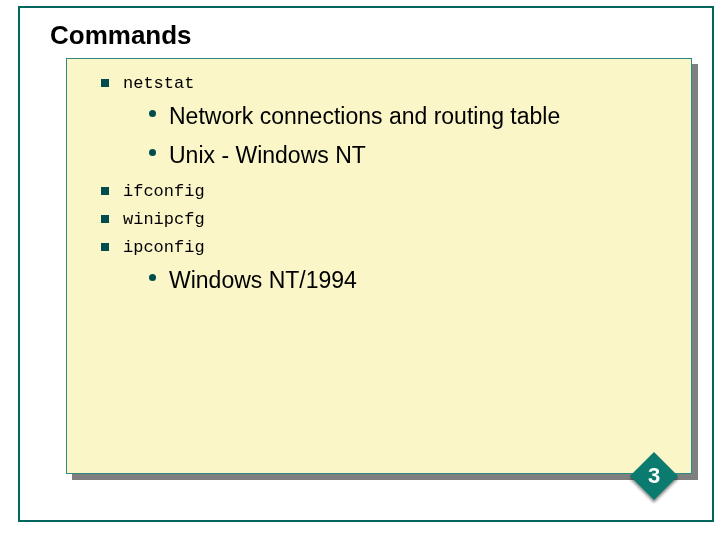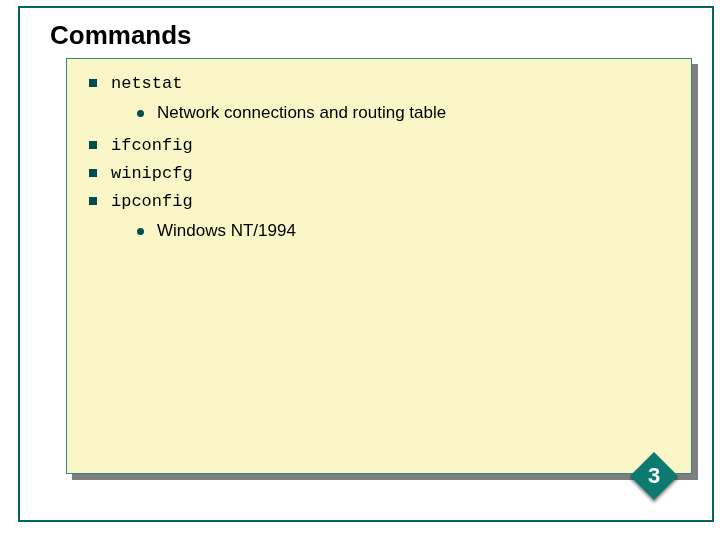--- a/index.html
+++ b/index.html
@@ -35,21 +35,21 @@
     background: #7f7f7f;
   }
   .content-box {
     position: absolute;
     left: 46px;
     top: 50px;
     width: 626px;
     height: 416px;
     background: #faf6c8;
     border: 1px solid #2a8a7f;
-    padding: 14px 18px 14px 18px;
+    padding: 14px 18px 14px 30px;
   }
   .outer-list {
     list-style: none;
     font-size: 17px;
     color: #000000;
   }
   .outer-item {
     position: relative;
     padding-left: 26px;
     margin-bottom: 8px;
@@ -69,21 +69,21 @@
   .inner-list {
     list-style: none;
     margin-top: 10px;
     margin-left: 24px;
     margin-bottom: 6px;
   }
   .inner-item {
     position: relative;
     padding-left: 22px;
     margin-bottom: 12px;
-    font-size: 17px;
+    font-size: 23px;
   }
   .dot-bullet {
     position: absolute;
     left: 2px;
     top: 7px;
     width: 7px;
     height: 7px;
     border-radius: 50%;
     background: #004d4d;
   }
@@ -125,20 +125,24 @@
     <ul class="outer-list">
 
       <li class="outer-item">
         <span class="sq-bullet"></span>
         <span class="cmd">netstat</span>
         <ul class="inner-list">
           <li class="inner-item">
             <span class="dot-bullet"></span>
             <span>Network connections and routing table</span>
           </li>
+          <li class="inner-item">
+            <span class="dot-bullet"></span>
+            <span>Unix - Windows NT</span>
+          </li>
         </ul>
       </li>
 
       <li class="outer-item">
         <span class="sq-bullet"></span>
         <span class="cmd">ifconfig</span>
       </li>
 
       <li class="outer-item">
         <span class="sq-bullet"></span>

